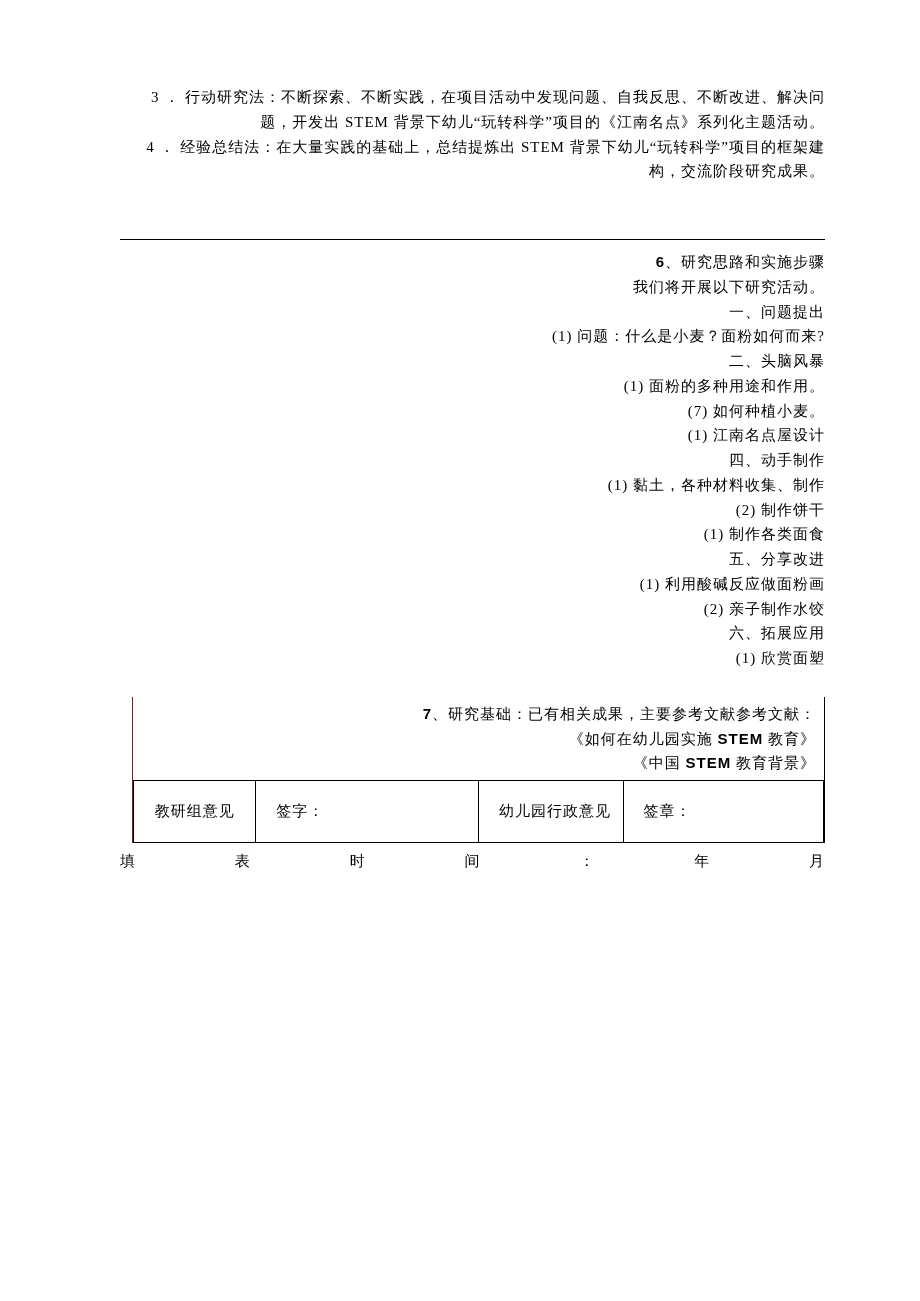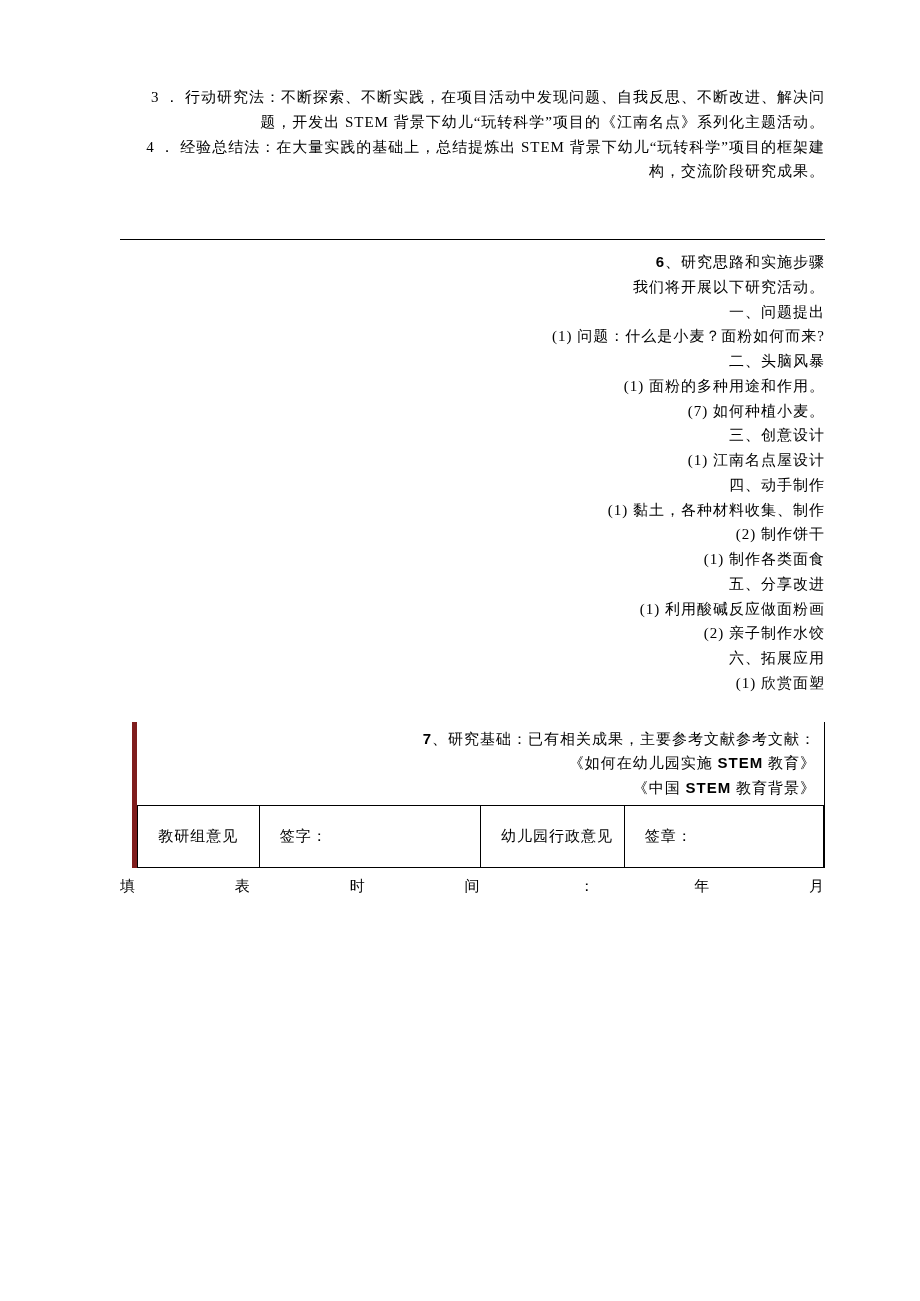--- a/index.html
+++ b/index.html
@@ -34,21 +34,21 @@
   .section-row {
     margin: 0;
     letter-spacing: 1px;
     text-align: right;
   }
   .indent {
     padding-left: 2.8em;
   }
   .section7-box {
     margin-top: 26px;
-    border-left: 5px solid #7f1d1d;
+    border-left: 1px solid #7f1d1d;
     border-right: 1px solid #000;
     box-sizing: border-box;
     margin-left: 12px;
   }
   .section7-inner {
     padding: 5px 8px 4px 0;
     letter-spacing: 1px;
   }
   .ref-indent {
     padding-left: 2.2em;
@@ -98,21 +98,20 @@
   </p>
   <p class="section-row indent">我们将开展以下研究活动。</p>
 
   <p class="section-row">一、问题提出</p>
   <p class="section-row">(1) 问题：什么是小麦？面粉如何而来?</p>
 
   <p class="section-row">二、头脑风暴</p>
   <p class="section-row">(1) 面粉的多种用途和作用。</p>
   <p class="section-row">(7) 如何种植小麦。</p>
 
-  <p class="section-row">三、创意设计</p>
   <p class="section-row">(1) 江南名点屋设计</p>
 
   <p class="section-row">四、动手制作</p>
   <p class="section-row">(1) 黏土，各种材料收集、制作</p>
   <p class="section-row">(2) 制作饼干</p>
   <p class="section-row">(1) 制作各类面食</p>
 
   <p class="section-row">五、分享改进</p>
   <p class="section-row">(1) 利用酸碱反应做面粉画</p>
   <p class="section-row">(2) 亲子制作水饺</p>

